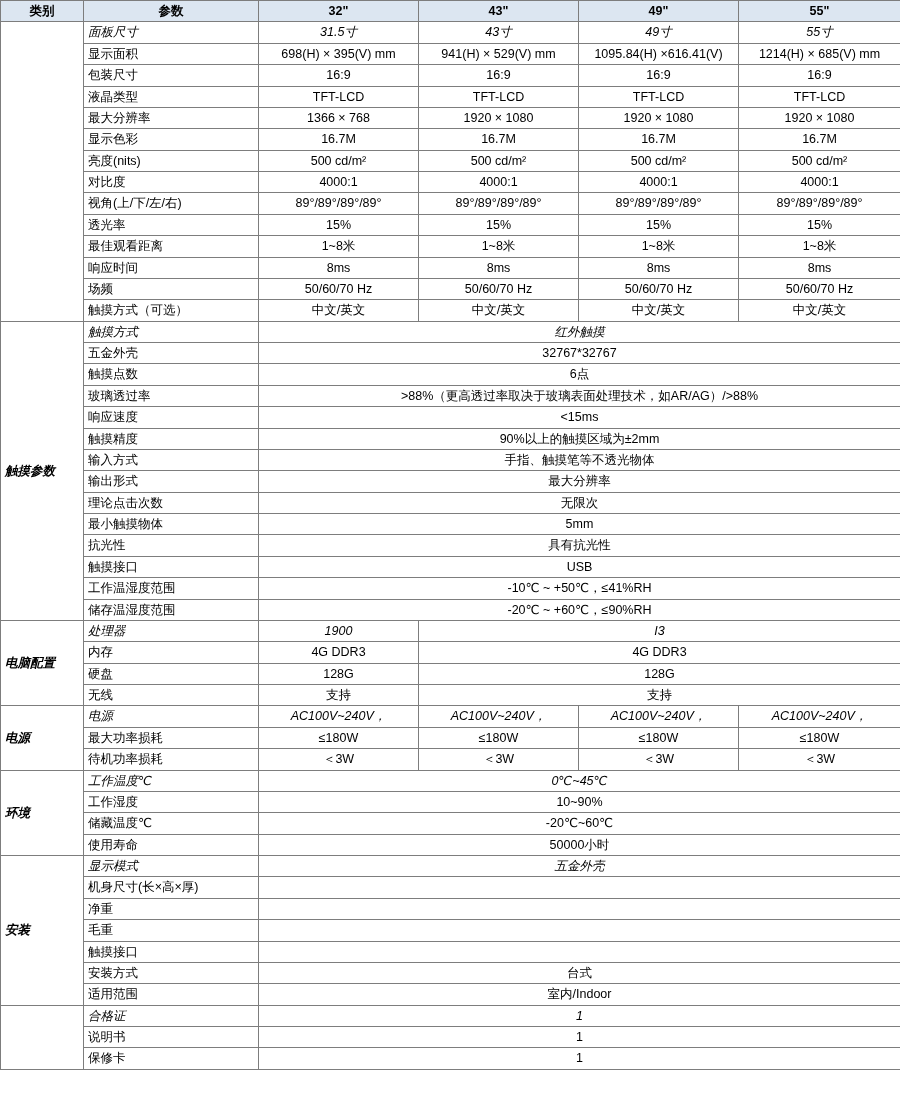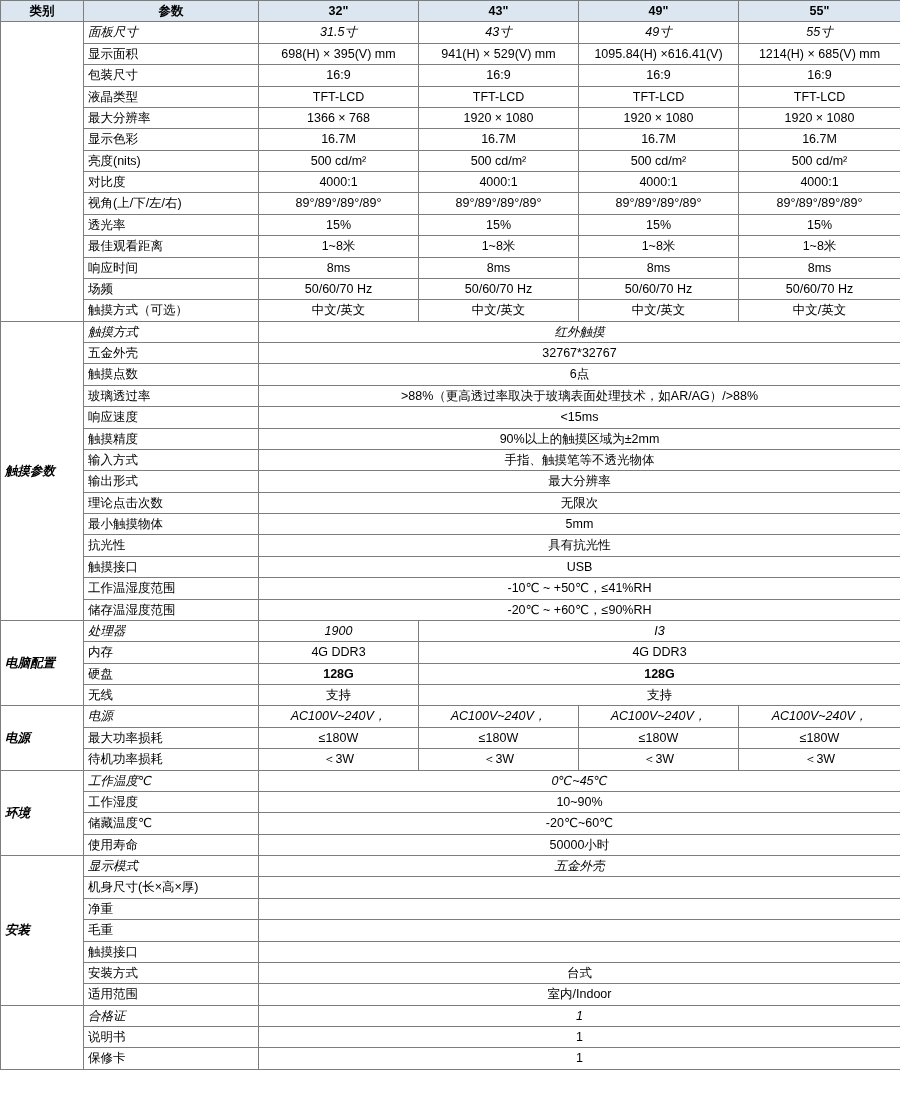--- a/index.html
+++ b/index.html
@@ -45,21 +45,21 @@
     font-size: 13px;
   }
   td.param {
     text-align: left;
     padding-left: 8px;
   }
   td.val {
     text-align: center;
   }
   td.bold {
-    font-weight: bold;
+    font-weight: normal;
     font-size: 14px;
   }
   .section-top td {
     border-top: 1px solid #7d7d7d;
     font-style: italic;
   }
 </style>
 </head>
 <body>
 

